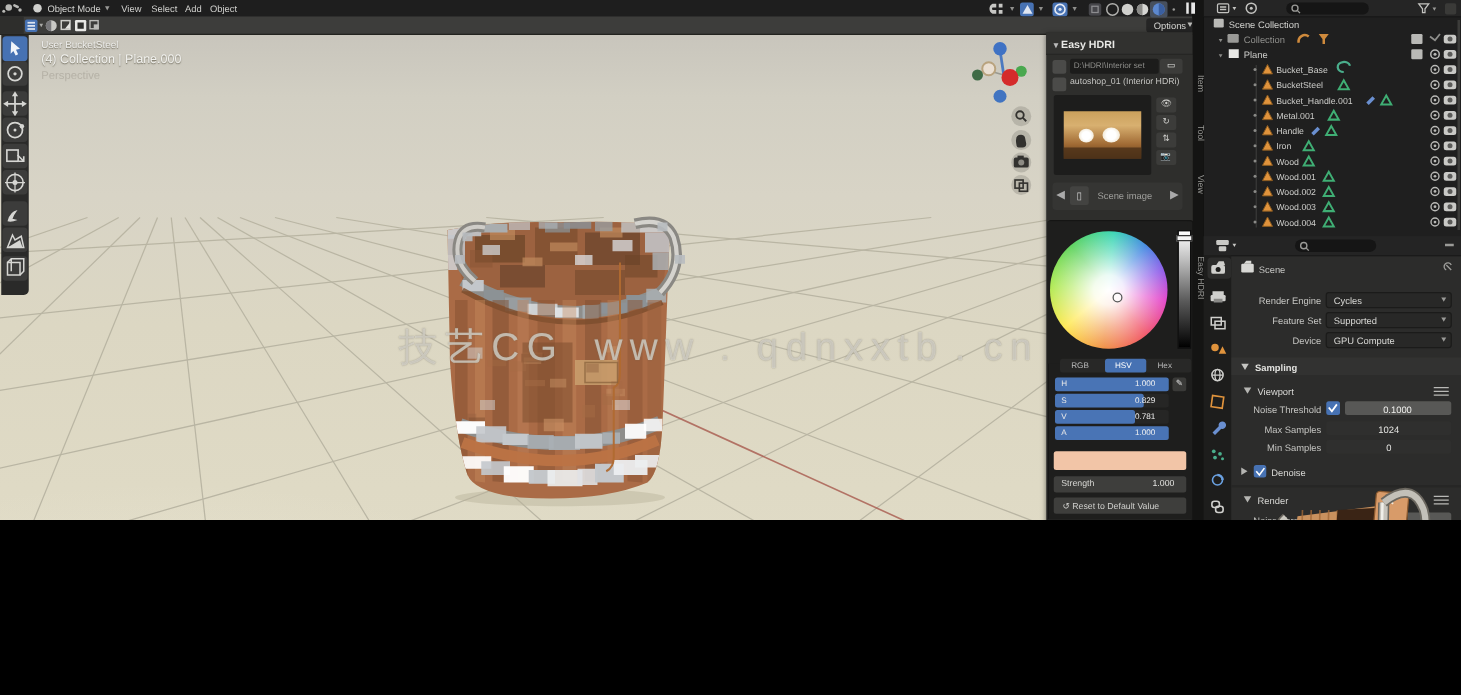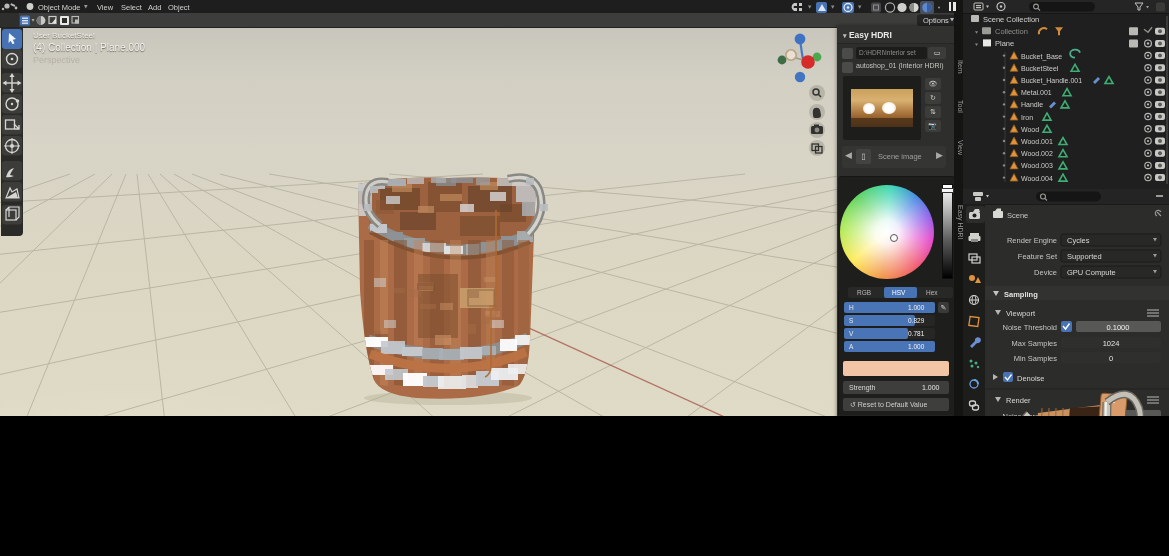--- a/index.html
+++ b/index.html
@@ -737,13 +737,14 @@
 <circle cx="99" cy="47" r="2.6" fill="#e8e6df"></circle>
 </g>
 </svg>
 
 <div class="abs" style="left:872px;top:492px;width:13px;height:18px;background:#c5293d;"></div>
 <div class="abs" style="left:891px;top:492px;width:6px;height:13px;background:#c5293d;"></div>
 <div class="abs" style="left:902px;top:490px;width:14px;height:19px;background:#c5293d;"></div>
 
 <div class="abs" style="left:0;top:547px;width:1169px;height:9px;background:#070707;"></div>
 
+<div class="abs" style="left:319px;top:257px;color:rgba(246,244,238,0.58);font-size:31px;letter-spacing:6px;text-shadow:0 0 1px rgba(115,110,95,0.8);z-index:60;white-space:nowrap;">技艺CG<span style="margin-left:24px;">www</span><span style="margin-left:15px;">.</span><span style="margin-left:15px;">qdnxxtb</span><span style="margin-left:8px;">.</span><span style="margin-left:8px;">cn</span></div>
 
 </div>
 </body></html>

